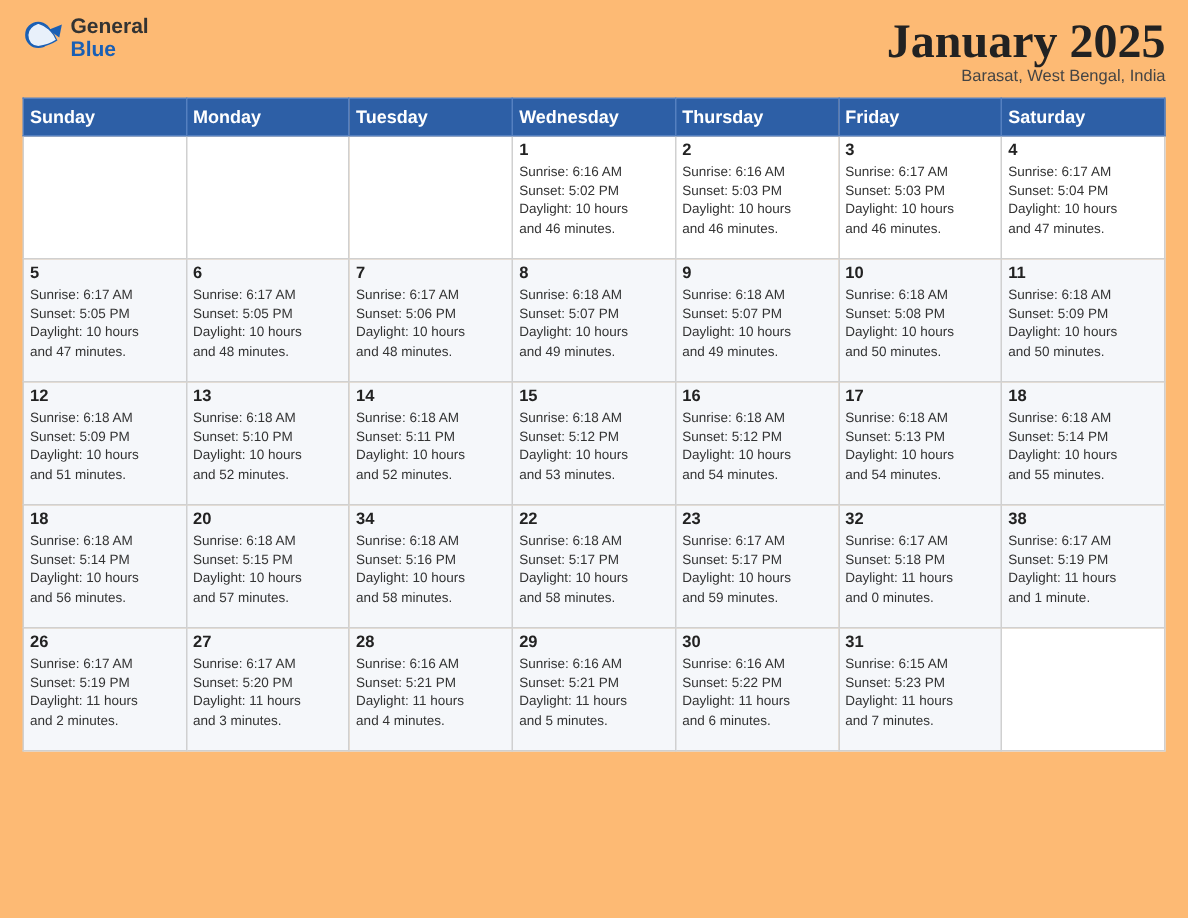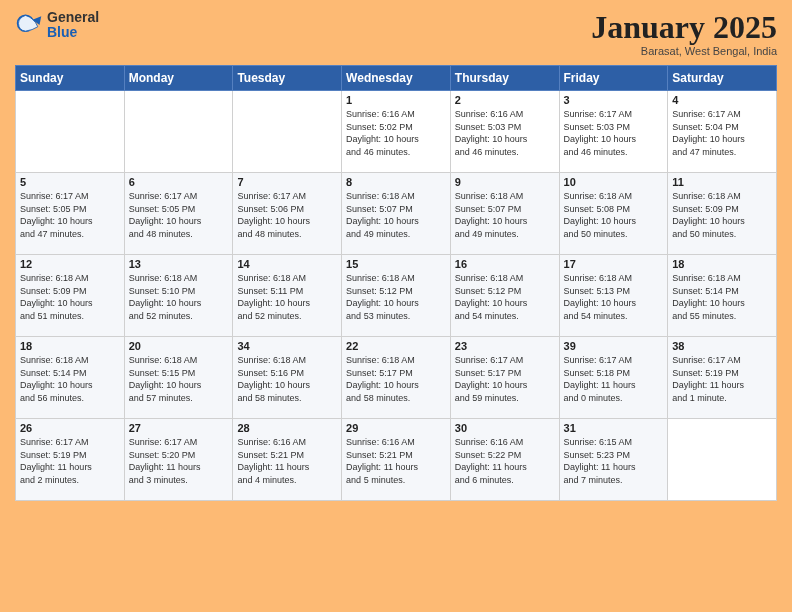--- a/index.html
+++ b/index.html
@@ -229,21 +229,21 @@
           </td>
           <td>
             <span class="day-num">22</span>
             <div class="day-info">Sunrise: 6:18 AM<br>Sunset: 5:17 PM<br>Daylight: 10 hours<br>and 58 minutes.</div>
           </td>
           <td>
             <span class="day-num">23</span>
             <div class="day-info">Sunrise: 6:17 AM<br>Sunset: 5:17 PM<br>Daylight: 10 hours<br>and 59 minutes.</div>
           </td>
           <td>
-            <span class="day-num">39</span>
+            <span class="day-num">32</span>
             <div class="day-info">Sunrise: 6:17 AM<br>Sunset: 5:18 PM<br>Daylight: 11 hours<br>and 0 minutes.</div>
           </td>
           <td>
             <span class="day-num">38</span>
             <div class="day-info">Sunrise: 6:17 AM<br>Sunset: 5:19 PM<br>Daylight: 11 hours<br>and 1 minute.</div>
           </td>
         </tr>
         <tr>
           <td>
             <span class="day-num">26</span>

